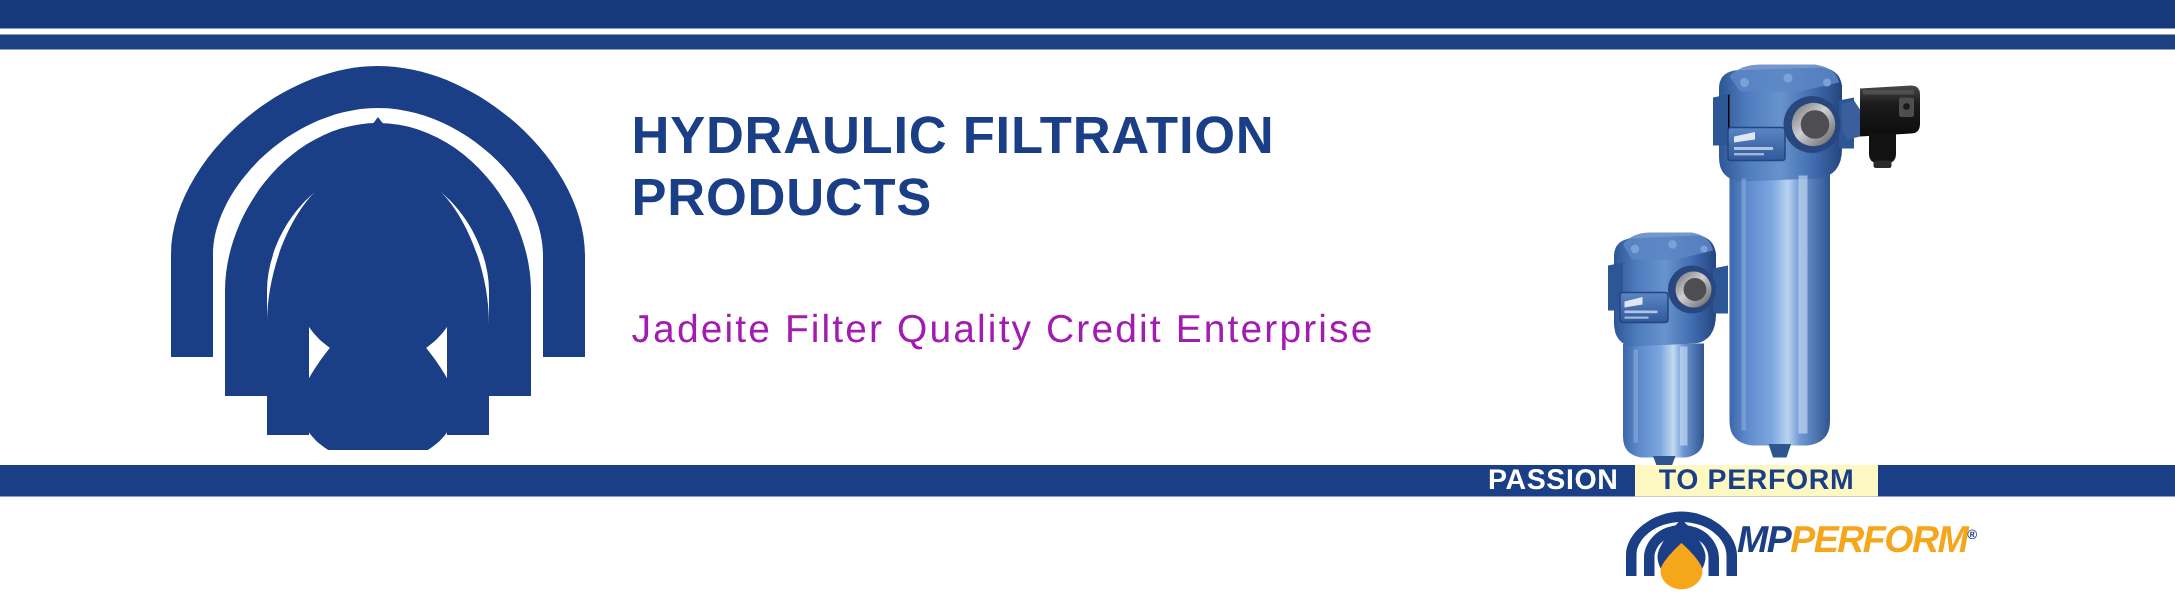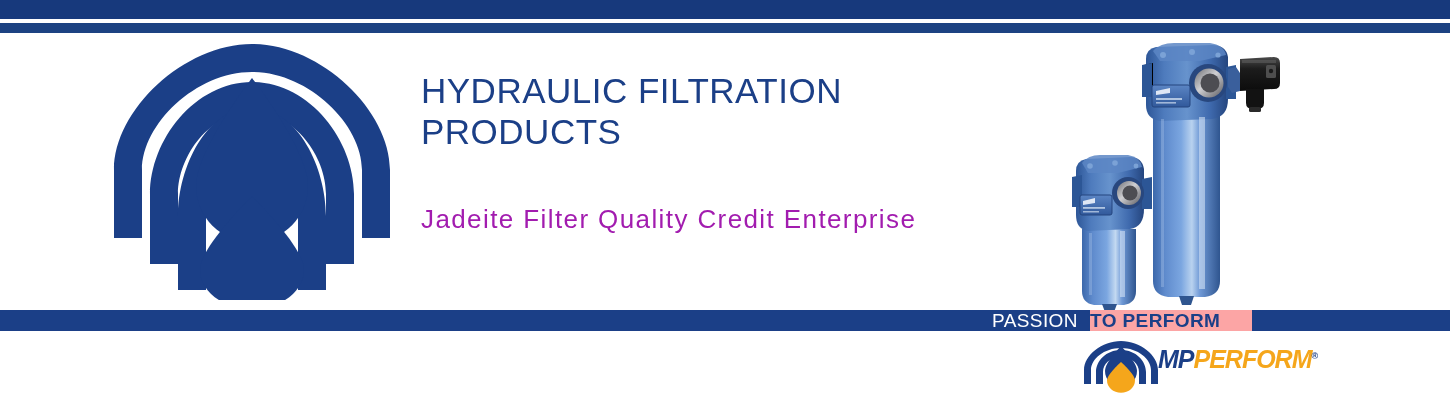--- a/index.html
+++ b/index.html
@@ -40,21 +40,21 @@
   }
 
   
   #headline-block {
     position: absolute;
     left: 421px; top: 70px;
     width: 620px;
   }
   .headline {
     font-size: 35px;
-    font-weight: normal;
+    font-weight: bold;
     color: #1b3f87;
     letter-spacing: 0.5px;
     line-height: 41px;
     margin: 0;
     white-space: pre-line;
   }
   .subhead {
     font-size: 26px;
     font-weight: normal;
     color: #a21caf;
@@ -80,31 +80,31 @@
     background: #1b3f87;
   }
   #passion-word {
     position: absolute;
     left: 992px; top: 310px;
     height: 21px;
     display: flex;
     align-items: center;
     color: #ffffff;
     font-size: 19px;
-    font-weight: normal;
+    font-weight: bold;
     letter-spacing: 0.4px;
   }
   #toperform-plate {
     position: absolute;
     left: 1090px; top: 310px;
     width: 162px; height: 21px;
-    background: #fca5a5;
+    background: #fef9c3;
     display: flex;
     align-items: center;
-    justify-content: flex-start;
+    justify-content: center;
   }
   #toperform-plate span {
     color: #1b3f87;
     font-size: 19px;
     font-weight: bold;
     letter-spacing: 0.4px;
   }
 
   
   #mpfiltri-logo {

